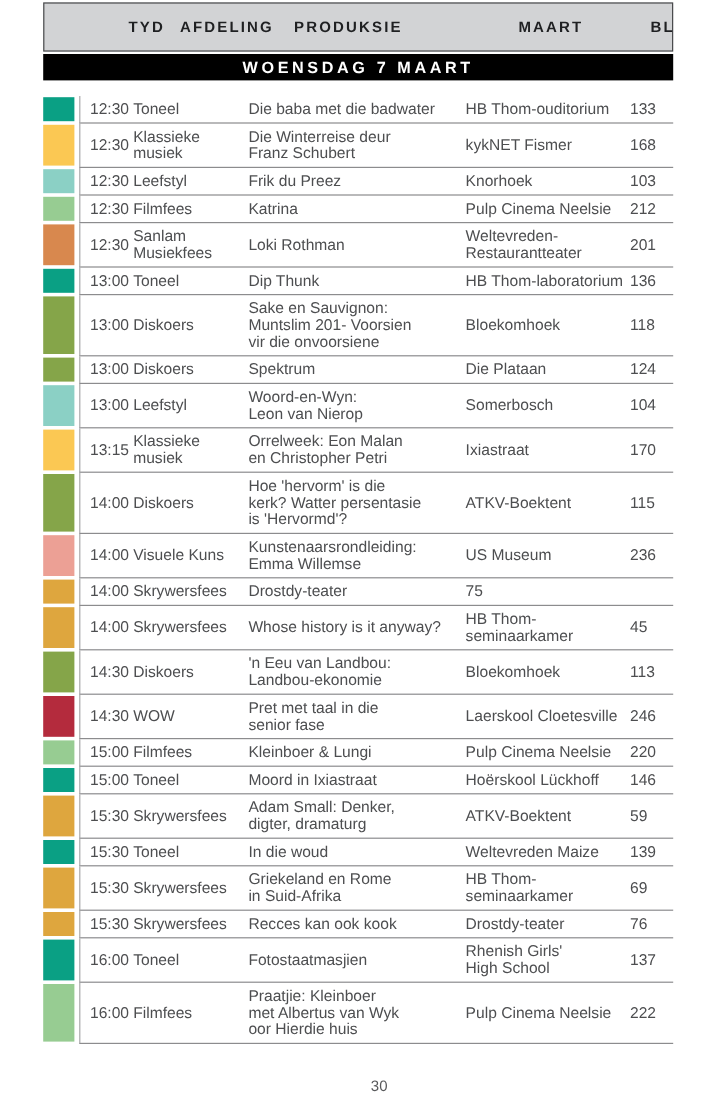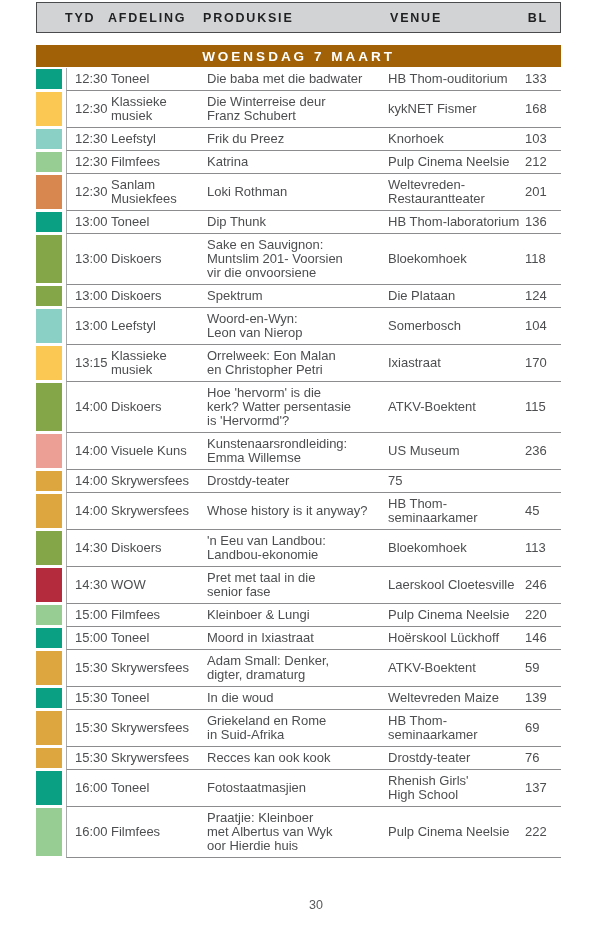--- a/index.html
+++ b/index.html
@@ -10,46 +10,47 @@
     color:#4d4e50;
     position:relative;
     overflow:hidden;
   }
   .table {
     position:absolute; left:36px; top:2px; width:525px;
   }
   
   .colhead {
     box-sizing:border-box;
-    height:31px;
+    height:41px;
     background:#d2d3d5;
     border:1px solid #4a4b4d;
     display:grid;
     grid-template-columns:28px 43px 95px 187px 110px 1fr;
     align-items:center;
     font-weight:bold;
     font-size:12.5px;
     letter-spacing:1.8px;
     color:#1f2022;
+    padding-left:42px;
   }
   .colhead .bl-h { text-align:right; padding-right:12px; }
   
   .banner {
     box-sizing:border-box;
     height:22px;
-    margin-top:12px;
-    background:#a16207;
+    margin-top:2px;
+    background:#000000;
     display:flex; align-items:center; justify-content:center;
     color:#ffffff;
     font-weight:bold;
     font-size:13.5px;
     letter-spacing:3px;
   }
   
-  .rows { margin-top:1px; }
+  .rows { margin-top:13px; }
   .row { display:flex; align-items:stretch; }
   .sq {
     flex:none;
     width:26px;
     margin:1px 4px 2px 0;
     background:#cccccc;
   }
   .content {
     flex:1;
     border-left:1px solid #a9a9ab;
@@ -75,21 +76,21 @@
 </head>
 <body>
 
 <div class="table">
 
   <div class="colhead">
     <span></span>
     <span>TYD</span>
     <span>AFDELING</span>
     <span>PRODUKSIE</span>
-    <span>VENUE</span>
+    <span>MAART</span>
     <span class="bl-h">BL</span>
   </div>
 
   <div class="banner">
     <span>WOENSDAG 7 MAART</span>
   </div>
 
   <div class="rows">
   <div class="row">
     <div class="sq" style="background: rgb(10, 160, 132);"></div>

